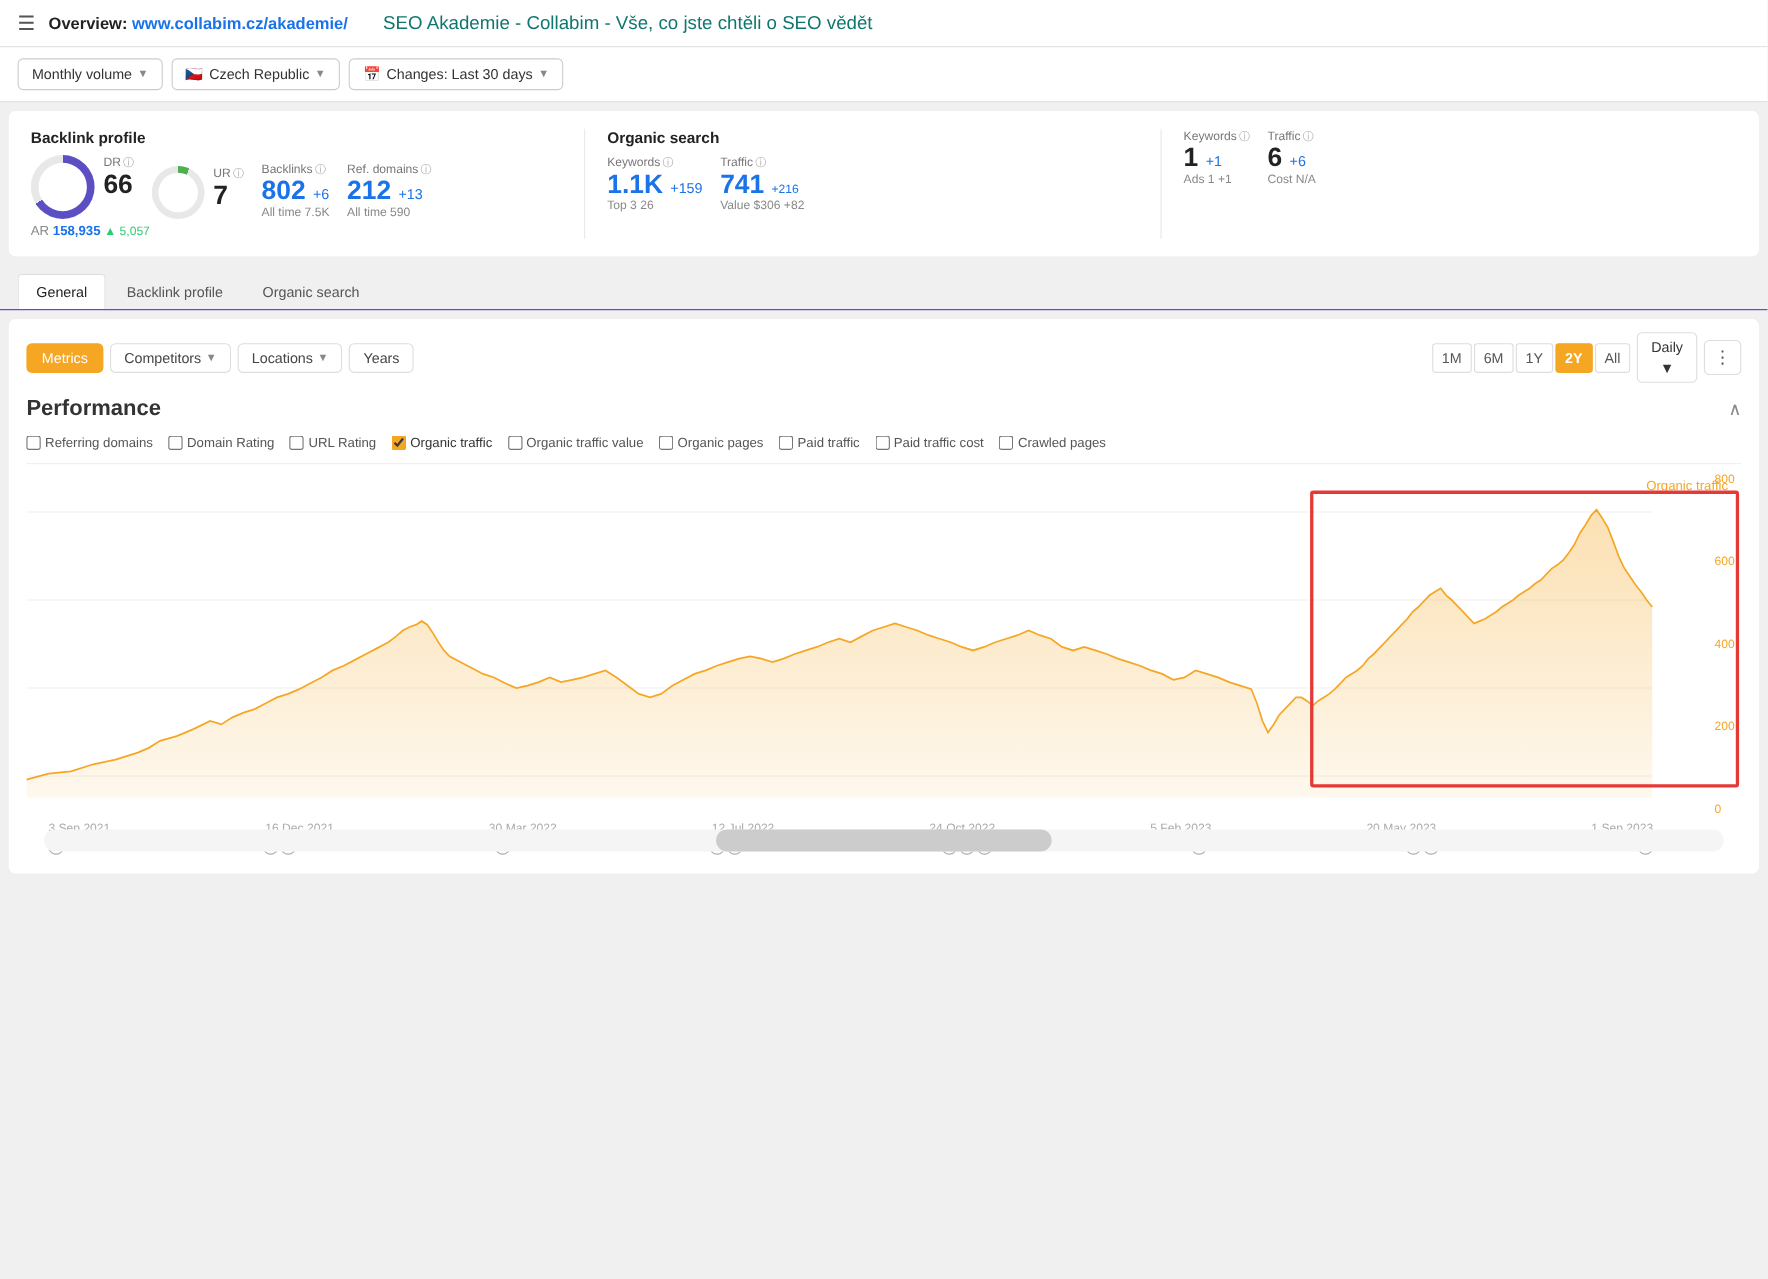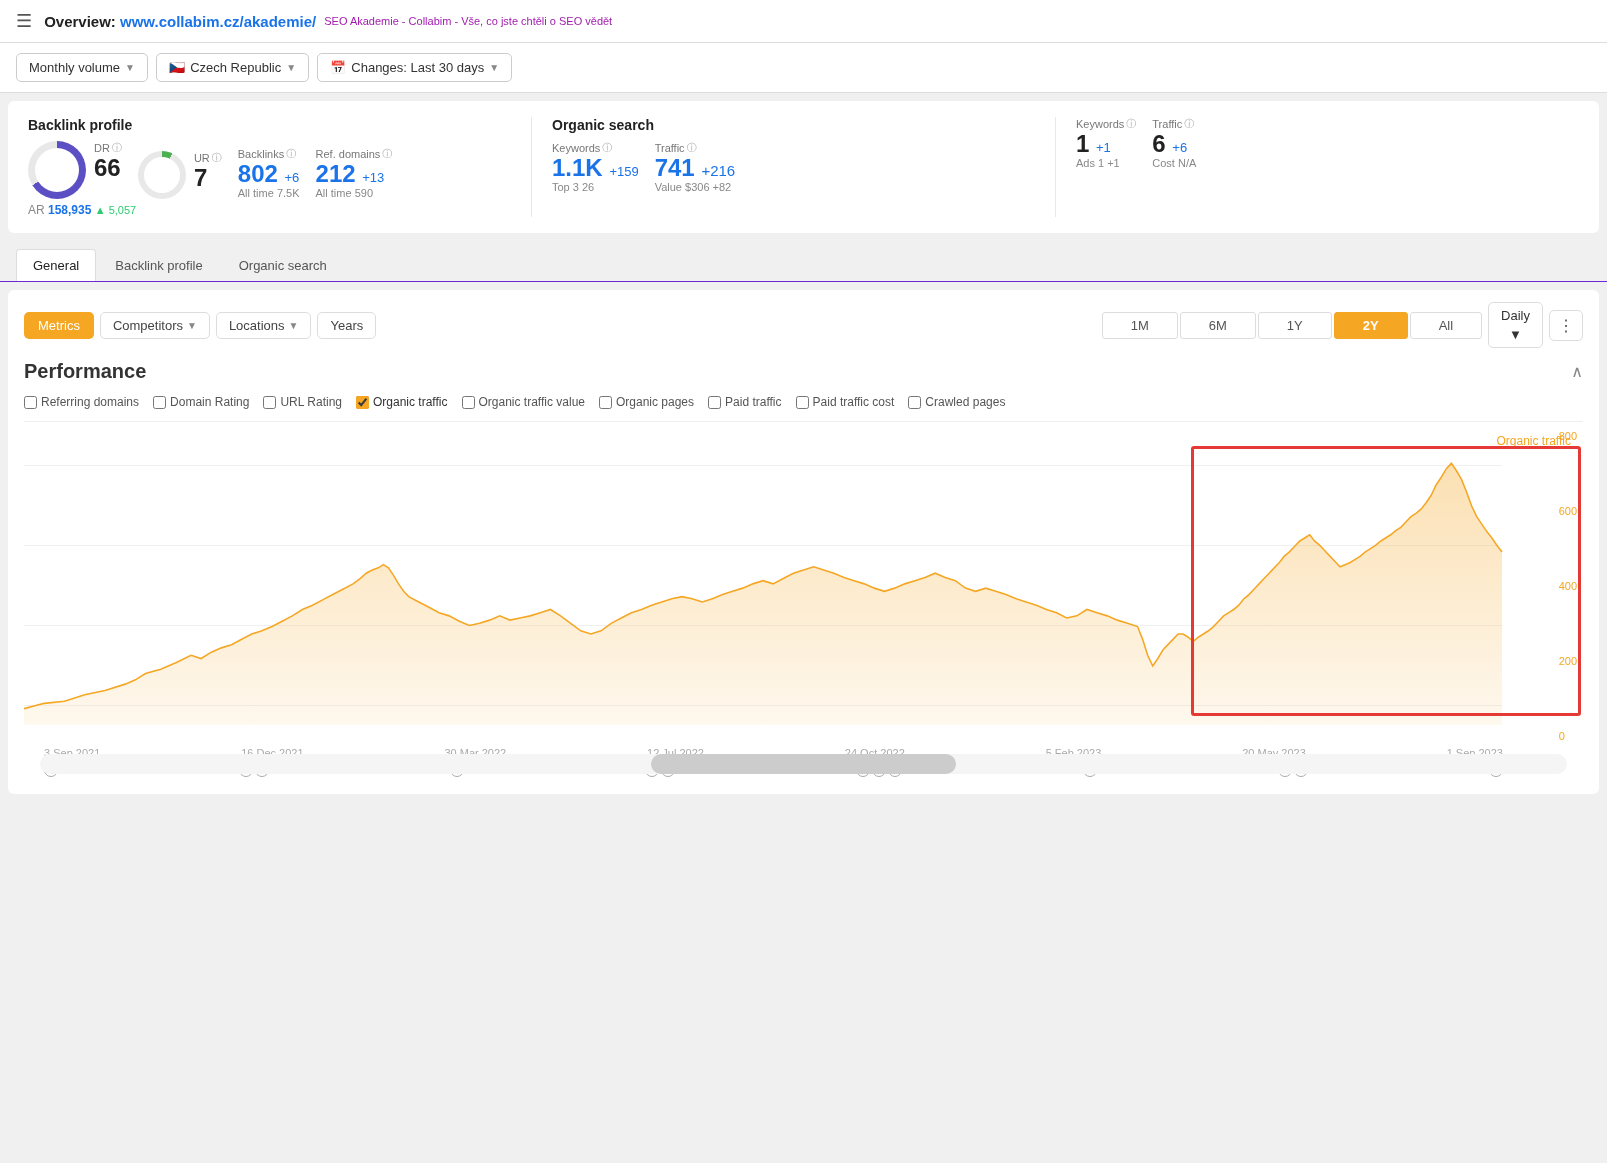--- a/index.html
+++ b/index.html
@@ -3,21 +3,21 @@
   <meta charset="utf-8">
   <style>
     * { box-sizing: border-box; margin: 0; padding: 0; }
     body { font-family: -apple-system, BlinkMacSystemFont, 'Segoe UI', Arial, sans-serif; background: #f0f0f0; font-size: 13px; color: #333; }
 
     
     .top-bar { background: #fff; padding: 10px 16px; display: flex; align-items: center; gap: 8px; border-bottom: 1px solid #ddd; }
     .hamburger { font-size: 18px; cursor: pointer; color: #555; margin-right: 4px; }
     .top-title { font-size: 15px; font-weight: 600; color: #222; white-space: nowrap; }
     .top-title a { color: #1a73e8; text-decoration: none; }
-    .top-subtitle { font-size: 11px; color: #a21caf; margin-left: 0; }
+    .top-subtitle { font-size: 17px; color: #0f766e; margin-left: 24px; }
 
     
     .toolbar { background: #fff; padding: 10px 16px; display: flex; align-items: center; gap: 8px; border-bottom: 1px solid #ddd; }
     .dropdown-btn { display: flex; align-items: center; gap: 5px; padding: 6px 12px; border: 1px solid #ccc; border-radius: 5px; background: #fff; cursor: pointer; font-size: 13px; color: #333; }
     .dropdown-btn .arrow { font-size: 10px; color: #888; }
 
     
     .stats-panel { background: #fff; margin: 8px; border-radius: 6px; padding: 16px 20px; display: flex; gap: 0; }
     .stats-section { flex: 1; padding: 0 20px; border-right: 1px solid #e8e8e8; }
     .stats-section:first-child { padding-left: 0; }
@@ -46,21 +46,21 @@
     .tab { padding: 8px 16px; border-radius: 4px 4px 0 0; cursor: pointer; font-size: 13px; color: #555; background: transparent; border: 1px solid transparent; border-bottom: none; }
     .tab.active { background: #fff; border-color: #ddd; color: #222; font-weight: 500; }
 
     
     .chart-section { background: #fff; margin: 8px; border-radius: 6px; padding: 12px 16px; }
     .chart-toolbar { display: flex; align-items: center; gap: 6px; margin-bottom: 12px; }
     .metrics-btn { padding: 6px 14px; border-radius: 5px; background: #f5a623; color: #fff; border: none; font-size: 13px; font-weight: 500; cursor: pointer; }
     .chart-dropdown { display: flex; align-items: center; gap: 4px; padding: 5px 12px; border: 1px solid #ddd; border-radius: 5px; background: #fff; cursor: pointer; font-size: 13px; color: #444; }
     .chart-dropdown .arrow { font-size: 10px; color: #888; }
     .time-btns { display: flex; gap: 2px; margin-left: auto; }
-    .time-btn { padding: 5px 28px; border: 1px solid #ddd; background: #fff; color: #555; font-size: 13px; cursor: pointer; border-radius: 3px; }
+    .time-btn { padding: 5px 8px; border: 1px solid #ddd; background: #fff; color: #555; font-size: 13px; cursor: pointer; border-radius: 3px; }
     .time-btn.active { background: #f5a623; color: #fff; border-color: #f5a623; font-weight: 600; }
     .daily-btn { display: flex; align-items: center; gap: 4px; padding: 5px 12px; border: 1px solid #ddd; border-radius: 5px; background: #fff; cursor: pointer; font-size: 13px; flex-direction: column; }
     .more-btn { padding: 5px 8px; border: 1px solid #ddd; border-radius: 5px; background: #fff; cursor: pointer; font-size: 16px; color: #555; }
 
     
     .performance-header { display: flex; justify-content: space-between; align-items: center; margin-bottom: 12px; }
     .performance-title { font-size: 20px; font-weight: 700; }
     .collapse-btn { font-size: 16px; color: #888; cursor: pointer; }
 
     .checkboxes-row { display: flex; align-items: flex-start; gap: 14px; flex-wrap: wrap; margin-bottom: 12px; }
@@ -183,21 +183,21 @@
         </span>
         <span class="stat-sub">Top 3 26</span>
       </div>
       <div class="stat-item">
         <span class="stat-label">
           <span>Traffic</span>
           <span class="info-icon">ⓘ</span>
         </span>
         <span class="stat-value blue">
           <span>741</span>
-          <span class="stat-delta blue" style="font-size:15px;">+216</span>
+          <span class="stat-delta blue" style="font-size:11px;">+216</span>
         </span>
         <span class="stat-sub">Value $306 +82</span>
       </div>
     </div>
   </div>
 
   <div class="stats-section">
     <div class="stats-row">
       <div class="stat-item">
         <span class="stat-label">

